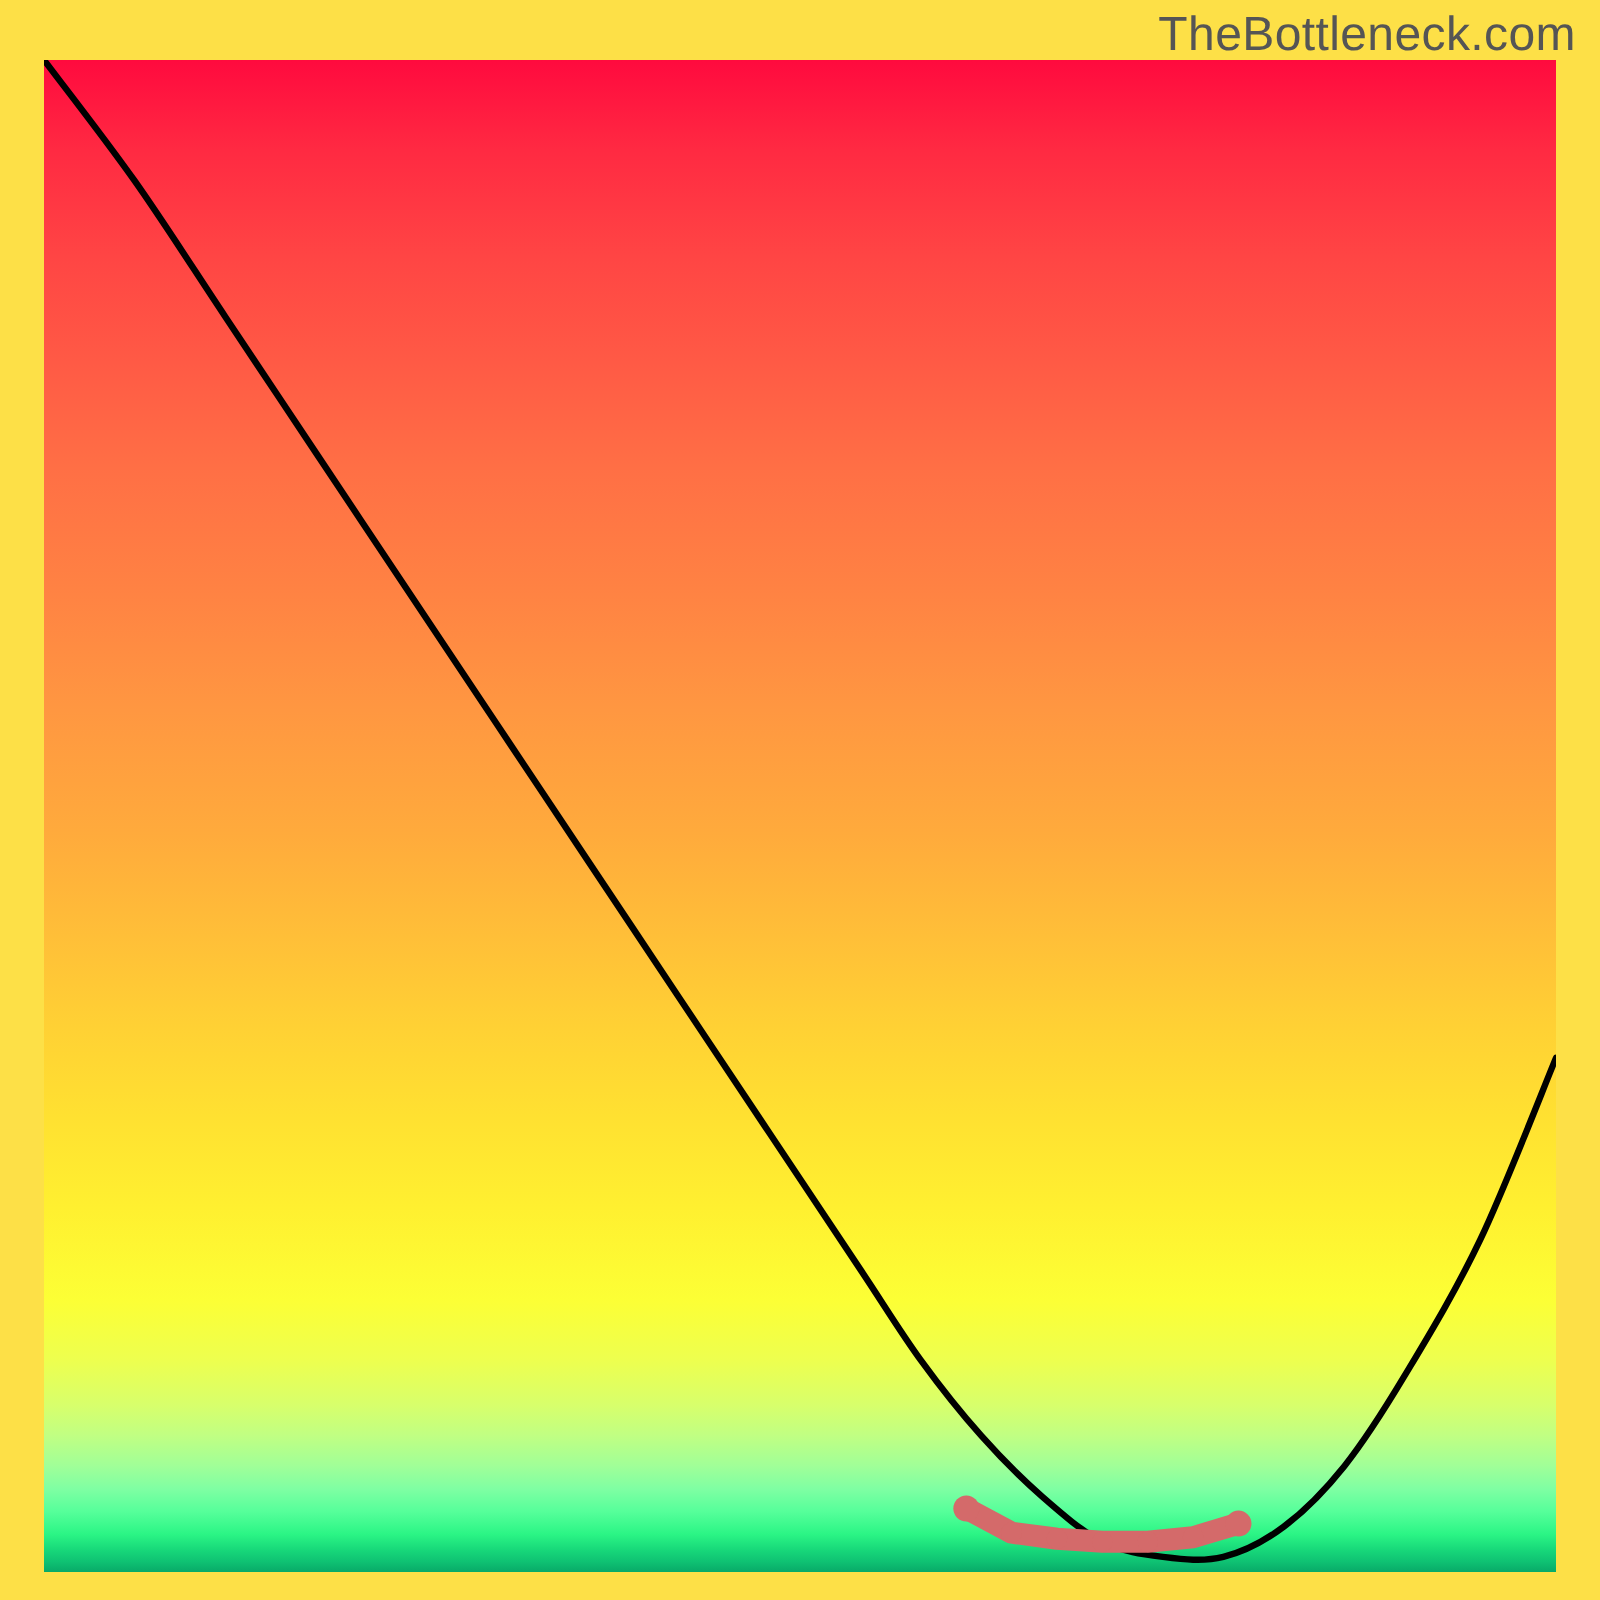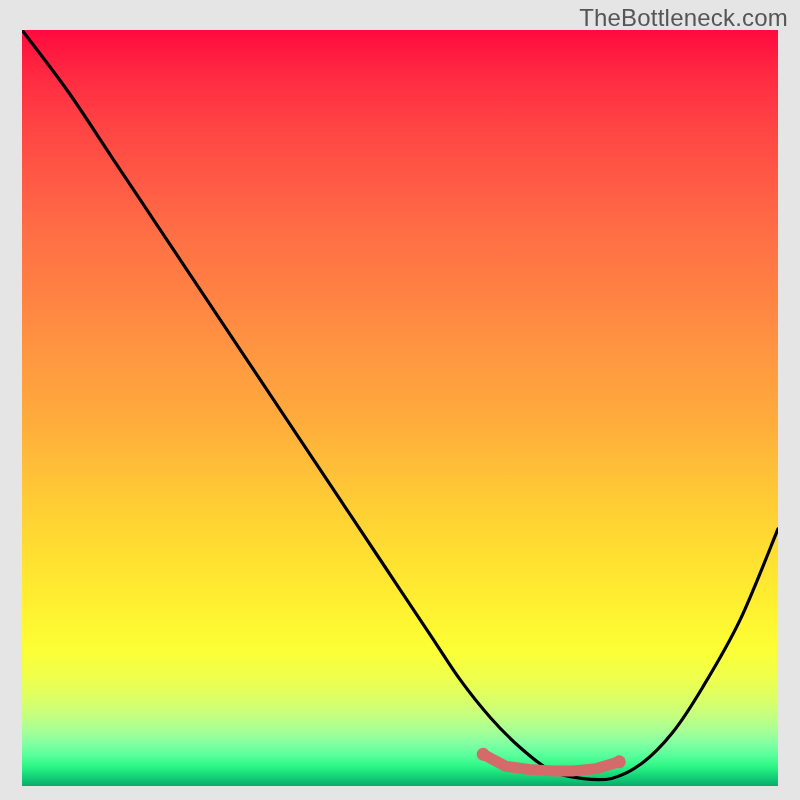--- a/index.html
+++ b/index.html
@@ -8,21 +8,21 @@
     width: 800px;
     height: 800px;
     background: #000;
     font-family: Arial, Helvetica, sans-serif;
     overflow: hidden;
   }
   .chart-container {
     position: relative;
     width: 800px;
     height: 800px;
-    background: #e5e5e5;
+    background: #fde047;
   }
   .watermark {
     position: absolute;
     top: 4px;
     right: 12px;
     color: #555;
     font-size: 24px;
     font-weight: 500;
     letter-spacing: 0.2px;
     z-index: 5;

